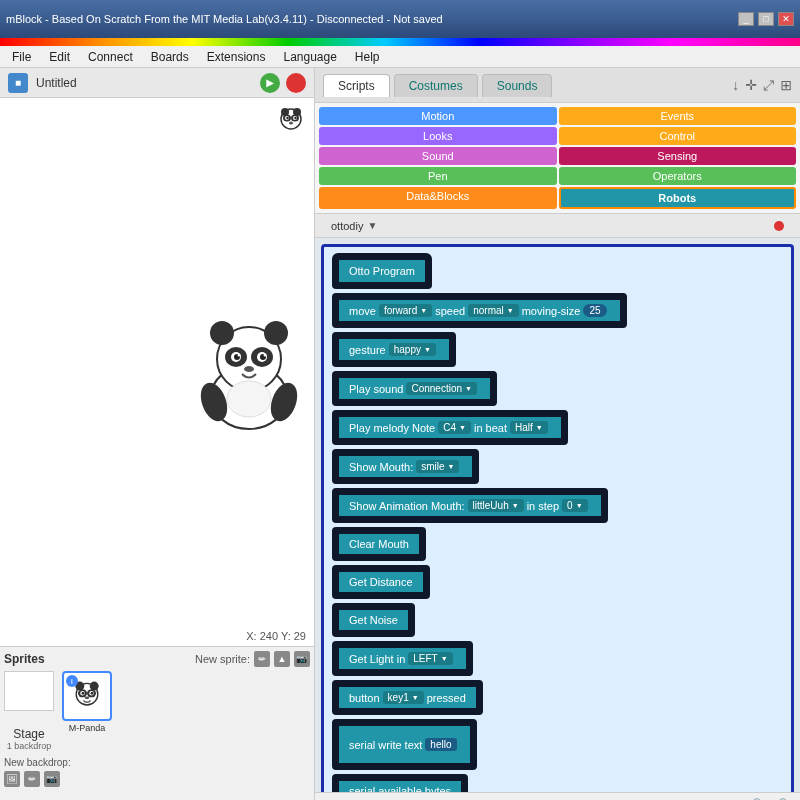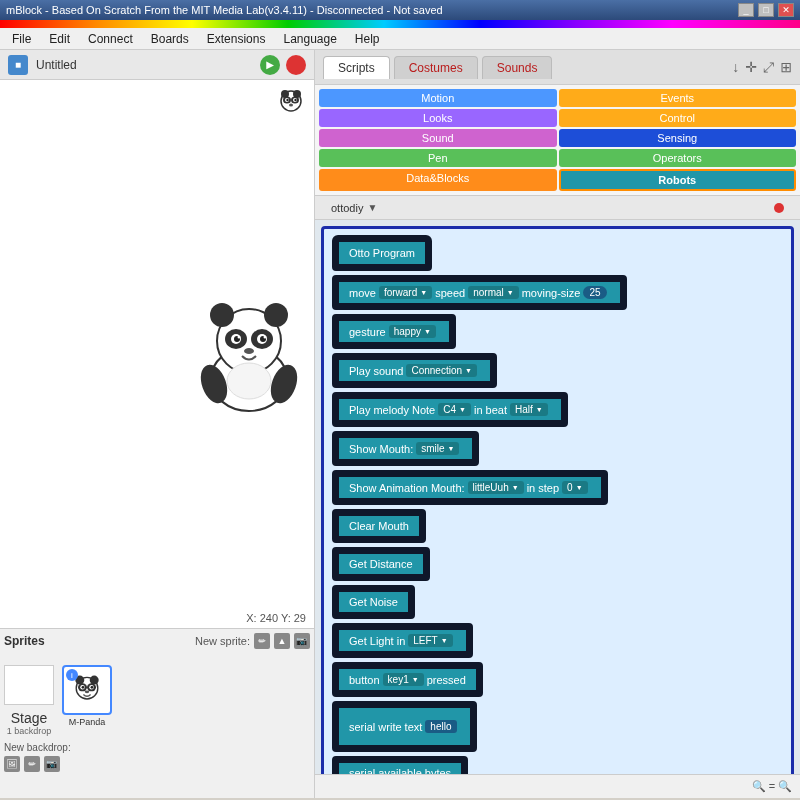--- a/index.html
+++ b/index.html
@@ -2,21 +2,21 @@
 <html><head>
   <meta charset="utf-8">
   <style>
     * { box-sizing: border-box; margin: 0; padding: 0; }
     body { width: 800px; height: 800px; overflow: hidden; font-family: Arial, sans-serif; font-size: 12px; background: #d4d0c8; }
 
     
     .title-bar {
       background: linear-gradient(to bottom, #4a6fa5, #2c4a7a);
       color: white;
-      height: 20px;
+      height: 38px;
       display: flex;
       align-items: center;
       justify-content: space-between;
       padding: 0 6px;
       font-size: 11px;
     }
     .title-bar-buttons { display: flex; gap: 4px; }
     .title-bar-btn {
       width: 16px; height: 14px;
       display: flex; align-items: center; justify-content: center;
@@ -131,21 +131,21 @@
     .sprites-panel {
       height: 170px;
       border-top: 1px solid #ccc;
       background: #f0f0f0;
       padding: 4px;
     }
     .sprites-header {
       display: flex;
       justify-content: space-between;
       align-items: center;
-      margin-bottom: 16px;
+      margin-bottom: 4px;
     }
     .sprites-label { font-size: 12px; font-weight: bold; color: #333; }
     .new-sprite-area {
       display: flex;
       align-items: center;
       gap: 4px;
       font-size: 11px;
       color: #555;
     }
     .sprite-icon-btn {
@@ -233,21 +233,21 @@
       gap: 4px;
     }
     .tab {
       padding: 4px 14px;
       background: #d0d0d0;
       border: 1px solid #bbb;
       border-bottom: none;
       border-radius: 4px 4px 0 0;
       cursor: pointer;
       font-size: 12px;
-      color: #b91c1c;
+      color: #0f766e;
     }
     .tab.active {
       background: white;
       color: #333;
     }
     .tab-icons {
       margin-left: auto;
       display: flex; gap: 6px;
       color: #666; font-size: 14px;
     }
@@ -265,21 +265,21 @@
       cursor: pointer;
       font-size: 11px;
       color: white;
       text-align: center;
     }
     .cat-motion { background: #4c97ff; }
     .cat-events { background: #ffab19; }
     .cat-looks { background: #9966ff; }
     .cat-control { background: #ffab19; }
     .cat-sound { background: #cf63cf; }
-    .cat-sensing { background: #1d4ed8; }
+    .cat-sensing { background: #be185d; }
     .cat-pen { background: #59c059; }
     .cat-operators { background: #59c059; }
     .cat-data { background: #ff8c1a; }
     .cat-robots {
       background: #2196a8;
       border: 2px solid #ff8c00;
       font-weight: bold;
     }
 
     
@@ -491,21 +491,21 @@
           <span>New sprite:</span>
           <div class="sprite-icon-btn">✏</div>
           <div class="sprite-icon-btn">▲</div>
           <div class="sprite-icon-btn">📷</div>
         </div>
       </div>
       <div class="sprites-container">
 
         <div class="stage-sprite">
           <div class="stage-sprite-box"></div>
-          <div style="font-size:14px; color:#333; margin-top:5px;">Stage</div>
+          <div style="font-size:12px; color:#333; margin-top:16px;">Stage</div>
           <div style="font-size:9px; color:#666;">1 backdrop</div>
         </div>
 
         <div class="stage-sprite">
           <div class="sprite-thumb">
             <div class="sprite-info-dot">i</div>
             <svg viewBox="0 0 40 40" width="36" height="36" xmlns="http://www.w3.org/2000/svg">
               <circle cx="20" cy="18" r="12" fill="white" stroke="#333" stroke-width="1.5"></circle>
               <circle cx="12" cy="9" r="5" fill="#333"></circle>
               <circle cx="28" cy="9" r="5" fill="#333"></circle>

